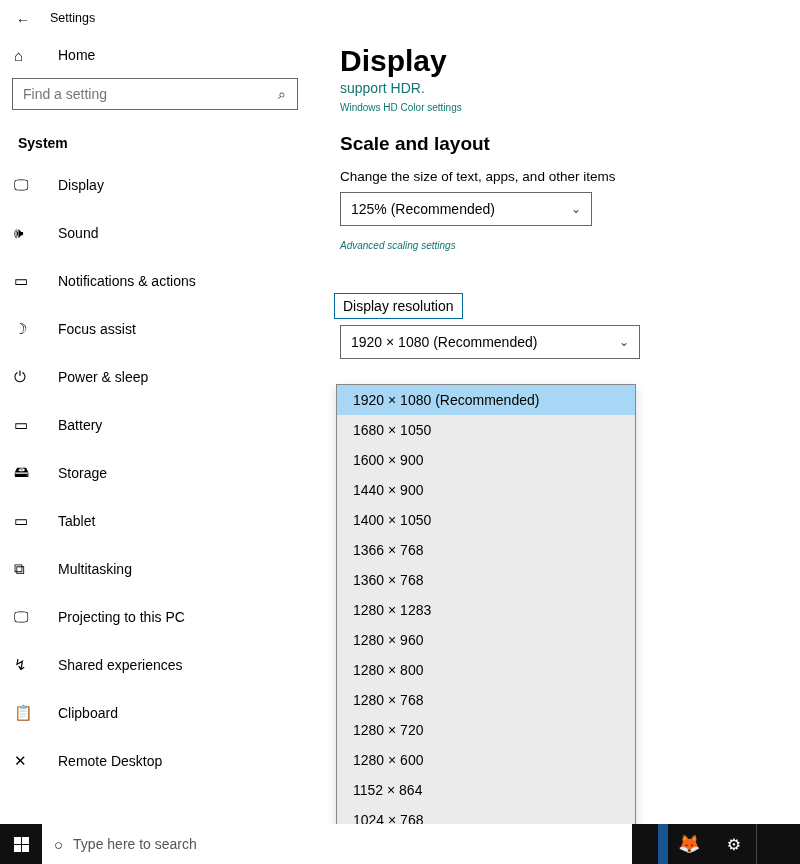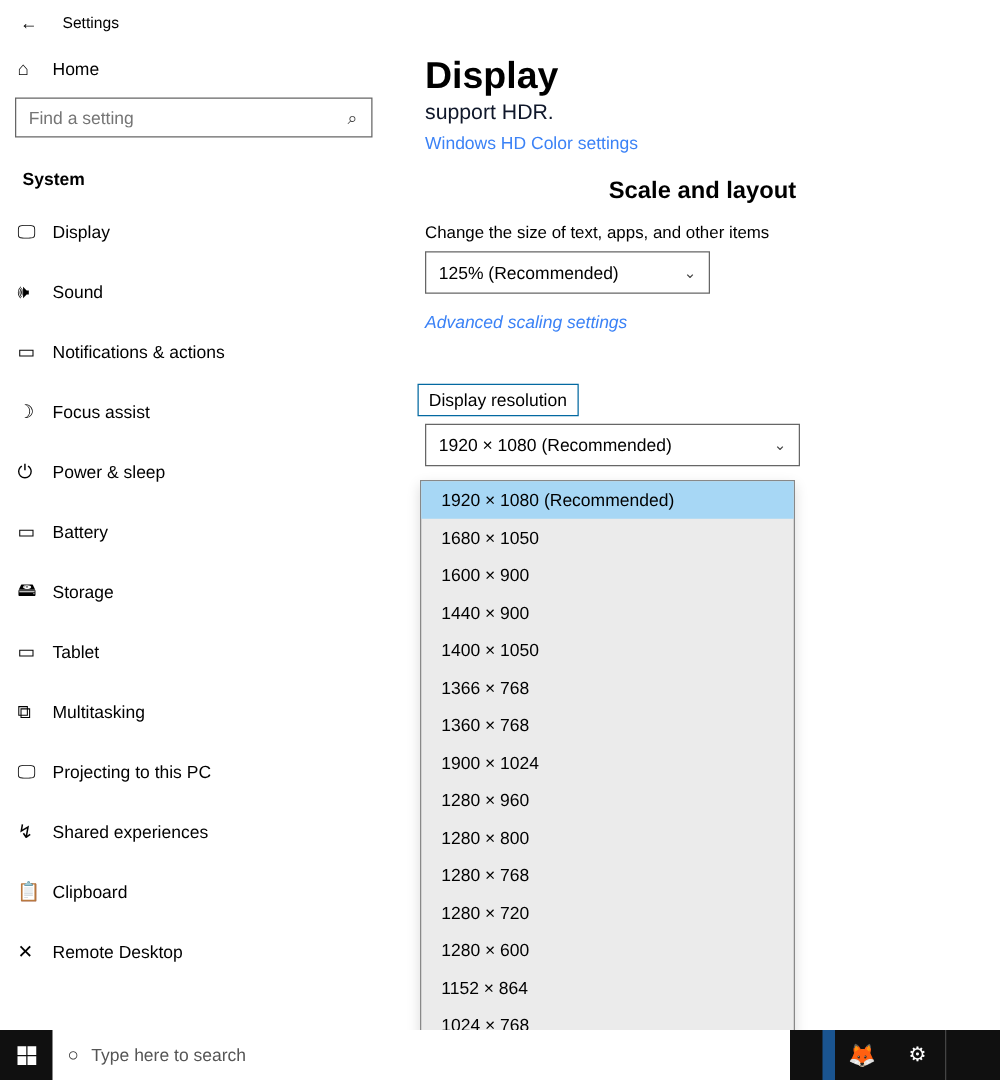--- a/index.html
+++ b/index.html
@@ -9,36 +9,36 @@
   .topbar { display: flex; align-items: center; padding: 10px 16px; font-size: 12.5px; }
   .back-arrow { margin-right: 20px; font-size: 14px; }
 
   
   .columns { display: flex; height: calc(100% - 70px); }
 
   
   .sidebar { width: 306px; padding-left: 4px; }
   .sb-row { display: flex; align-items: center; height: 38px; padding-left: 10px; font-size: 14px; cursor: default; }
   .sb-row .icon { width: 22px; text-align: left; font-size: 15px; }
-  .sb-row .lbl { margin-left: 6px; }
+  .sb-row .lbl { margin-left: 22px; }
   .sb-head { font-weight: 600; font-size: 14px; padding: 6px 0 10px 14px; margin-top: 19px; }
 
   .search-wrap { margin: 4px 8px 10px 8px; border: 1px solid #666; display: flex; align-items: center; height: 32px; }
   .search-wrap input { flex: 1; border: none; outline: none; font-size: 14px; padding: 0 10px; background: transparent; }
   .search-wrap .si { width: 30px; text-align: center; font-size: 14px; color: #444; }
 
   
   .main { flex: 1; padding: 8px 16px 0 34px; font-size: 14px; position: relative; }
   .main h1 { font-size: 30px; font-weight: 600; margin-bottom: 2px; }
-  .trimmed { color: #0f172a; font-size: 17px; }
-  .link { color: #3b82f6; margin: 6px 0 20px 0; font-size: 14px; }
-  .sect-head { font-size: 19px; font-weight: 600; margin: 12px 0 14px 0; text-align: center; }
+  .trimmed { color: #0f766e; font-size: 14px; }
+  .link { color: #0f766e; margin: 6px 0 20px 0; font-size: 10px; }
+  .sect-head { font-size: 19px; font-weight: 600; margin: 12px 0 14px 0; }
   .label { font-size: 13.5px; margin-bottom: 8px; }
 
-  .dropdown { border: 1px solid #666; width: 228px; height: 34px; display: flex; align-items: center; padding: 0 10px; font-size: 14px; justify-content: space-between; }
+  .dropdown { border: 1px solid #666; width: 252px; height: 34px; display: flex; align-items: center; padding: 0 10px; font-size: 14px; justify-content: space-between; }
   .dropdown .chev { font-size: 12px; color: #444; }
 
   .highlight-box { border: 1px solid #0369a1; display: inline-block; padding: 4px 8px; margin: 22px 0 6px -6px; }
 
   .dd-open { position: absolute; width: 300px; border: 1px solid #888; background: #ebebeb; left: 336px; top: 384px; box-shadow: 0 4px 10px rgba(0,0,0,0.15); }
   .dd-item { padding: 7px 16px; font-size: 14px; }
   .dd-item.sel { background: #a7d7f5; }
 
   
   .taskbar { position: absolute; left: 0; right: 0; bottom: 0; height: 40px; background: #101010; display: flex; align-items: stretch; }
@@ -154,21 +154,21 @@
 </div>
 
 <div class="dd-open" id="dd-open">
     <div class="dd-item sel">1920 × 1080 (Recommended)</div>
     <div class="dd-item">1680 × 1050</div>
     <div class="dd-item">1600 × 900</div>
     <div class="dd-item">1440 × 900</div>
     <div class="dd-item">1400 × 1050</div>
     <div class="dd-item">1366 × 768</div>
     <div class="dd-item">1360 × 768</div>
-    <div class="dd-item">1900 × 1024</div>
+    <div class="dd-item">1280 × 1283</div>
     <div class="dd-item">1280 × 960</div>
     <div class="dd-item">1280 × 800</div>
     <div class="dd-item">1280 × 768</div>
     <div class="dd-item">1280 × 720</div>
     <div class="dd-item">1280 × 600</div>
     <div class="dd-item">1152 × 864</div>
     <div class="dd-item">1024 × 768</div>
   </div>
 
 <div class="watermark">wsxdn.com</div>

